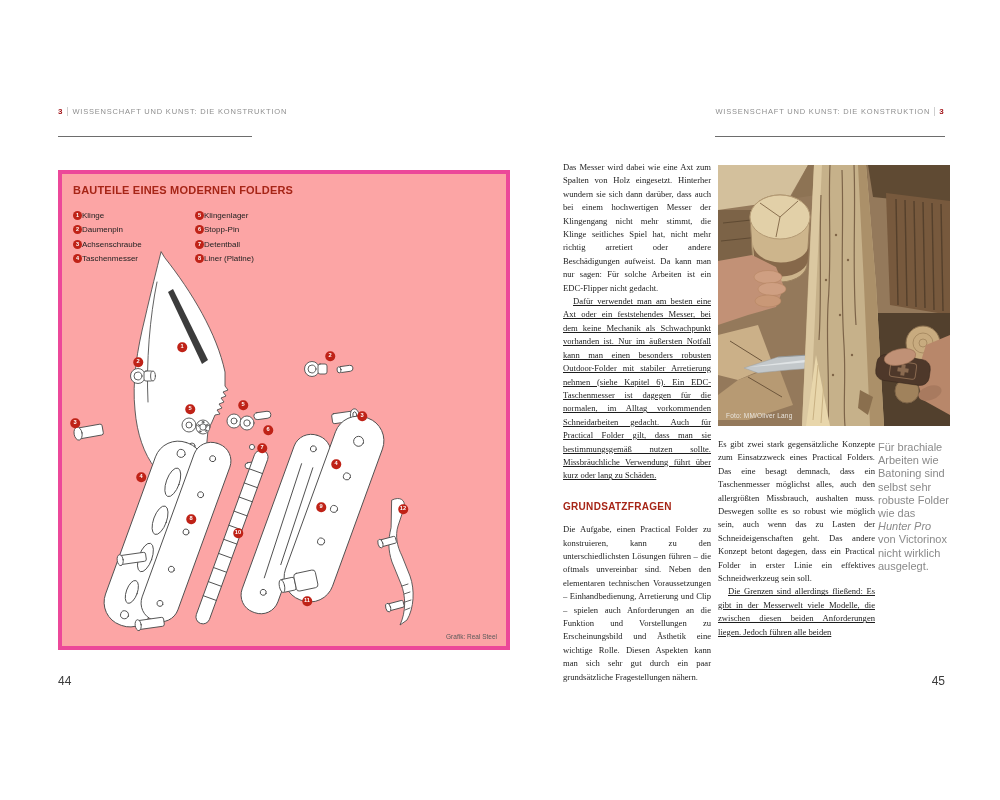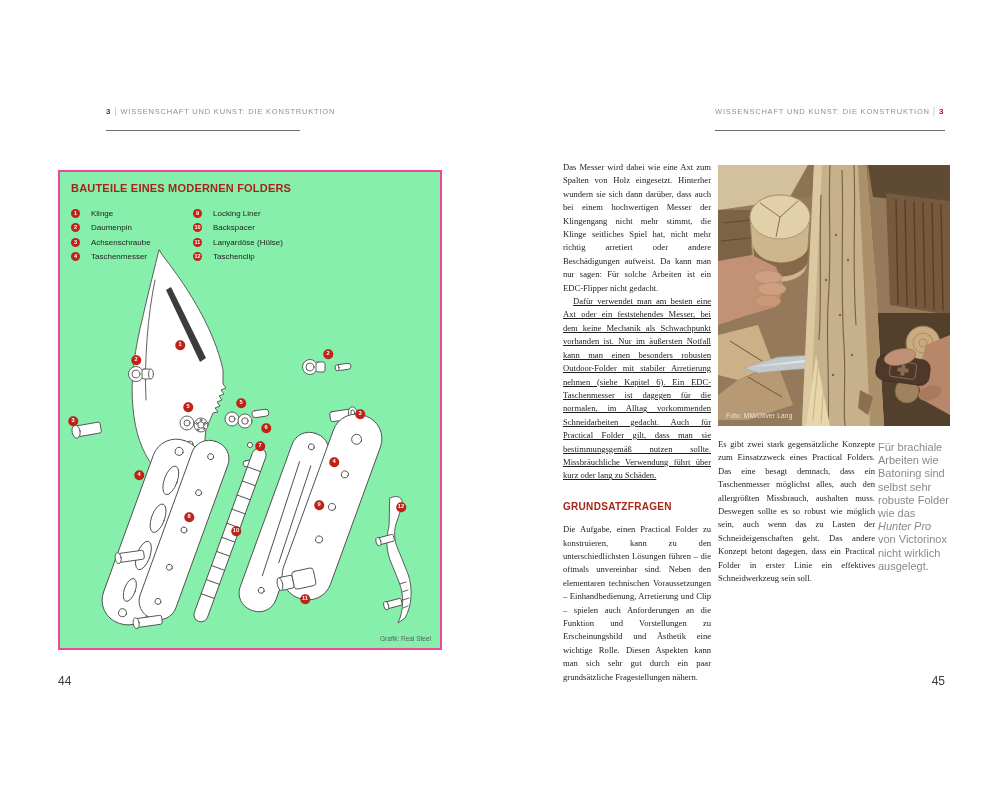--- a/index.html
+++ b/index.html
@@ -1,34 +1,34 @@
 <!DOCTYPE html>
 <html><head>
 <meta charset="utf-8">
 <style>
   html,body{margin:0;padding:0;}
   body{width:1000px;height:800px;background:#ffffff;position:relative;overflow:hidden;
        font-family:"Liberation Sans",sans-serif;}
 
   
   .runhead{position:absolute;top:106px;font-size:7.5px;letter-spacing:.8px;color:#8f8f8f;
-           padding-bottom:14px;border-bottom:1px solid #6d6d6d;white-space:nowrap;margin-left:48px;}
+           padding-bottom:20px;border-bottom:1px solid #6d6d6d;white-space:nowrap;}
   #runhead-left{left:58px;width:194px;}
-  #runhead-right{right:55px;width:230px;text-align:left;}
+  #runhead-right{right:55px;width:230px;text-align:center;}
   .chapnum{color:#a3161b;font-weight:bold;font-size:8px;}
   .runsep{color:#c0c0c0;padding:0 3px;font-size:9px;}
 
   
-  .figure-box{position:absolute;left:58px;top:170px;width:384px;height:480px;
-              border:2px solid #ec4899;box-sizing:border-box;background:#86efac;}
+  .figure-box{position:absolute;left:58px;top:170px;width:452px;height:480px;
+              border:4px solid #ec4899;box-sizing:border-box;background:#fca5a5;}
   .figure-title{position:absolute;left:11px;top:10px;font-size:11px;font-weight:bold;
                 color:#a62517;letter-spacing:.2px;}
   .parts-grid{position:absolute;left:11px;top:34px;width:362px;display:flex;}
   .parts-col{width:122px;}
-  .part-row{display:flex;align-items:center;gap:11px;height:14.5px;font-size:8px;color:#222;text-align:right;}
+  .part-row{display:flex;align-items:center;gap:0;height:14.5px;font-size:8px;color:#222;text-align:right;}
   .nbadge{flex:0 0 auto;width:9px;height:9px;border-radius:50%;background:#bf2217;color:#fff;
           font-size:5.5px;font-weight:bold;display:flex;align-items:center;justify-content:center;
           line-height:1;}
   .diagram-wrap{position:absolute;left:0;top:76px;width:384px;height:398px;}
   .diagram-wrap svg{position:absolute;left:0;top:0;}
   .diag-badge{position:absolute;width:9.5px;height:9.5px;border-radius:50%;background:#bf2217;
               color:#fff;font-size:5.7px;font-weight:bold;display:flex;align-items:center;
               justify-content:center;transform:translate(-50%,-50%);line-height:1;}
   .figure-credit{position:absolute;right:9px;bottom:6px;font-size:6.5px;color:#5a5a5a;}
 
@@ -79,34 +79,34 @@
           <span class="nbadge">3</span>
           <span>Achsenschraube</span>
         </div>
         <div class="part-row">
           <span class="nbadge">4</span>
           <span>Taschenmesser</span>
         </div>
       </div>
     <div class="parts-col">
         <div class="part-row">
-          <span class="nbadge">9</span>
-          <span>Locking Liner</span>
-        </div>
-        <div class="part-row">
-          <span class="nbadge">10</span>
-          <span>Backspacer</span>
-        </div>
-        <div class="part-row">
-          <span class="nbadge">11</span>
-          <span>Lanyardöse (Hülse)</span>
-        </div>
-        <div class="part-row">
-          <span class="nbadge">12</span>
-          <span>Taschenclip</span>
+          <span class="nbadge">5</span>
+          <span>Klingenlager</span>
+        </div>
+        <div class="part-row">
+          <span class="nbadge">6</span>
+          <span>Stopp-Pin</span>
+        </div>
+        <div class="part-row">
+          <span class="nbadge">7</span>
+          <span>Detentball</span>
+        </div>
+        <div class="part-row">
+          <span class="nbadge">8</span>
+          <span>Liner (Platine)</span>
         </div>
       </div>
   </div>
 
   <div class="diagram-wrap">
     <svg width="384" height="398" viewBox="0 0 384 398" fill="none" stroke="#4f4f4f" stroke-width="0.9" stroke-linejoin="round" stroke-linecap="round">
 
       <path fill="#ffffff" d="M99,2 C95,18 89,42 83,68 C75,100 70,132 73,160 C75,184 82,204 93,218 L103,228
            C112,236 124,239 132,231 C138,225 142,214 144,202 L146,180 L150,172 L153,165
            l5,-1 l-3,-4 l5,-2 l-3,-4 l5,-2 l-3,-4 l5,-2 l-3,-4 l5,-2 l-3,-4
@@ -362,19 +362,20 @@
       <rect x="179.5" y="203" width="11" height="4" fill="#8a6a50"></rect>
     </g>
     <ellipse cx="182" cy="192" rx="16" ry="8" fill="#c09176" stroke="#9e7256" stroke-width="0.6" transform="rotate(-12 182 192)"></ellipse>
     <ellipse cx="212" cy="228" rx="12" ry="7" fill="#a87a5f" transform="rotate(-20 212 228)"></ellipse>
   </svg>
   <div class="photo-credit">Foto: MM/Oliver Lang</div>
 </div>
 
 <div id="col2" class="serifcol">
   <p>Es gibt zwei stark gegensätzliche Konzepte zum Einsatzzweck eines Practical Folders. Das eine besagt demnach, dass ein Taschenmesser möglichst alles, auch den allergrößten Missbrauch, aushalten muss. Deswegen sollte es so robust wie möglich sein, auch wenn das zu Lasten der Schneideigenschaften geht. Das andere Konzept betont dagegen, dass ein Practical Folder in erster Linie ein effektives Schneidwerkzeug sein soll.</p>
+  <p class="indent">Die Grenzen sind allerdings fließend: Es gibt in der Messerwelt viele Modelle, die zwischen diesen beiden Anforderungen liegen. Jedoch führen alle beiden</p>
 </div>
 
 <div id="sidebar">
   <span>Für brachiale Arbeiten wie Batoning sind selbst sehr robuste Folder wie das </span><span class="it">Hunter Pro</span><span> von Victorinox nicht wirklich ausgelegt.</span>
 </div>
 
 <div class="pagenum" id="pagenum-right">45</div>
 
 </body></html>

